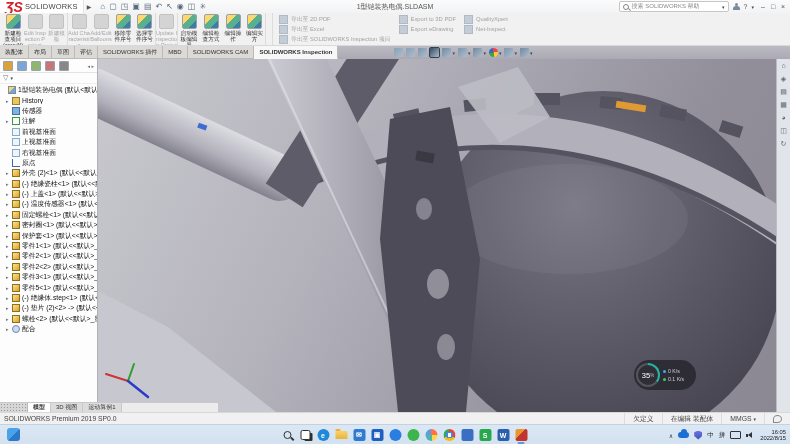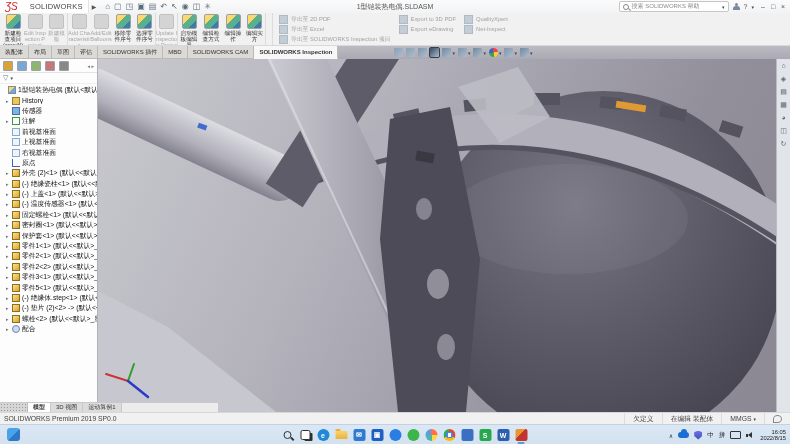--- a/index.html
+++ b/index.html
@@ -2,21 +2,21 @@
 <html><head>
 <meta charset="utf-8">
 <style>
   html,body{margin:0;padding:0;background:#888;}
   .app{position:relative;width:790px;height:444px;overflow:hidden;background:#fff;
        font-family:"Liberation Sans",sans-serif;color:#222;cursor:default;}
   
   .titlebar{position:absolute;left:0;top:0;width:790px;height:13px;background:linear-gradient(#fbfbfc,#f2f3f4);
             border-bottom:1px solid #e0e0e0;display:flex;align-items:center;font-size:7px;}
   .logo{display:flex;align-items:center;background:#fff;height:13px;padding:0 5px;border-right:1px solid #e4e4e4;}
-  .logo .mark{color:#d22128;font-weight:normal;font-style:italic;font-size:10px;margin-right:12px;}
+  .logo .mark{color:#d22128;font-weight:bold;font-style:italic;font-size:14px;margin-right:2px;}
   .logo .brand{color:#444;font-weight:normal;font-size:7.5px;letter-spacing:.2px;}
   .flyout{font-size:6px;color:#555;margin:0 3px;}
   .qa{display:flex;align-items:center;gap:4px;margin-left:6px;}
   .qa-ic{font-size:8px;color:#5a6b7c;line-height:13px;}
   .title-center{position:absolute;left:0;right:0;text-align:center;font-size:7px;color:#555;pointer-events:none;}
   .tb-right{position:absolute;right:2px;top:1px;display:flex;align-items:center;gap:4px;}
   .searchbox{display:flex;align-items:center;gap:3px;border:1px solid #c6c6c6;background:#fff;
              border-radius:2px;height:9px;padding:0 3px;width:102px;font-size:6px;color:#8a8a8a;}
   .mag{width:4px;height:4px;border:1px solid #888;border-radius:50%;position:relative;flex:none;}
   .mag::after{content:"";position:absolute;width:3px;height:1px;background:#888;right:-3px;bottom:-1px;transform:rotate(45deg);}
@@ -521,20 +521,38 @@
 
         <rect x="100" y="65" width="9" height="5" transform="rotate(20 104 67)" fill="#3f6cd0"></rect>
 
         <g stroke-linecap="round">
           <line x1="30" y1="322" x2="8" y2="315" stroke="#cc3333" stroke-width="2"></line>
           <line x1="30" y1="322" x2="36" y2="305" stroke="#2e9e2e" stroke-width="2"></line>
           <line x1="30" y1="322" x2="50" y2="338" stroke="#2a3bc8" stroke-width="2.5"></line>
         </g>
       </svg>
 
+      <div class="widget">
+        <div class="wcircle">
+          <div class="inner">
+            <span>35</span>
+              <span class="pct">%</span>
+          </div>
+        </div>
+        <div class="wrows">
+          <div class="wrow">
+              <span class="dot" id="updot" style="background: rgb(74, 163, 255);"></span>
+              <span>0 K/s</span>
+            </div>
+          <div class="wrow">
+              <span class="dot" id="downdot" style="background: rgb(73, 196, 106);"></span>
+              <span>0.1 K/s</span>
+            </div>
+        </div>
+      </div>
     </div>
 
     <div class="strip" id="strip">
         <span>⌂</span>
         <span>◈</span>
         <span>▤</span>
         <span>▦</span>
         <span>◕</span>
         <span>◫</span>
         <span>↻</span>

